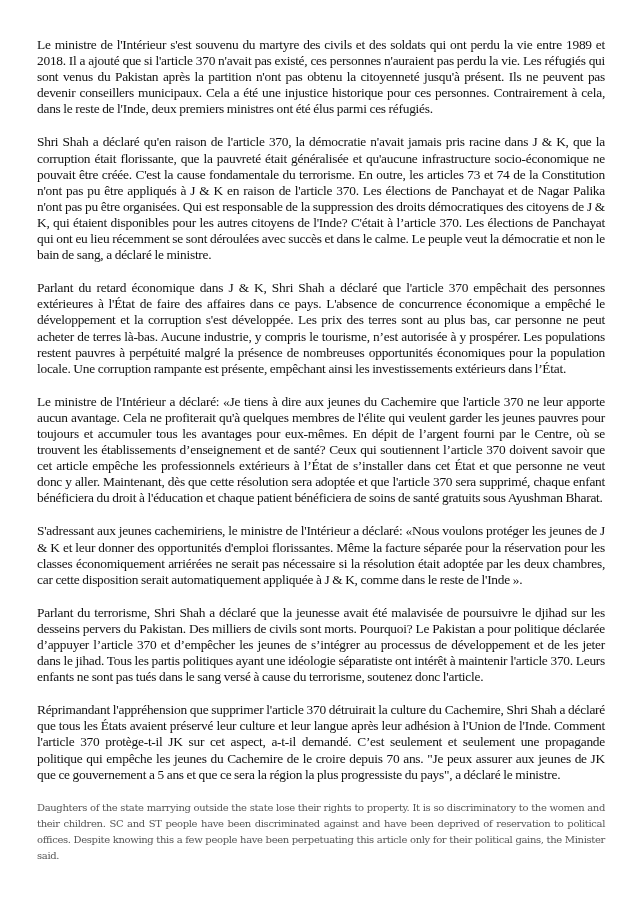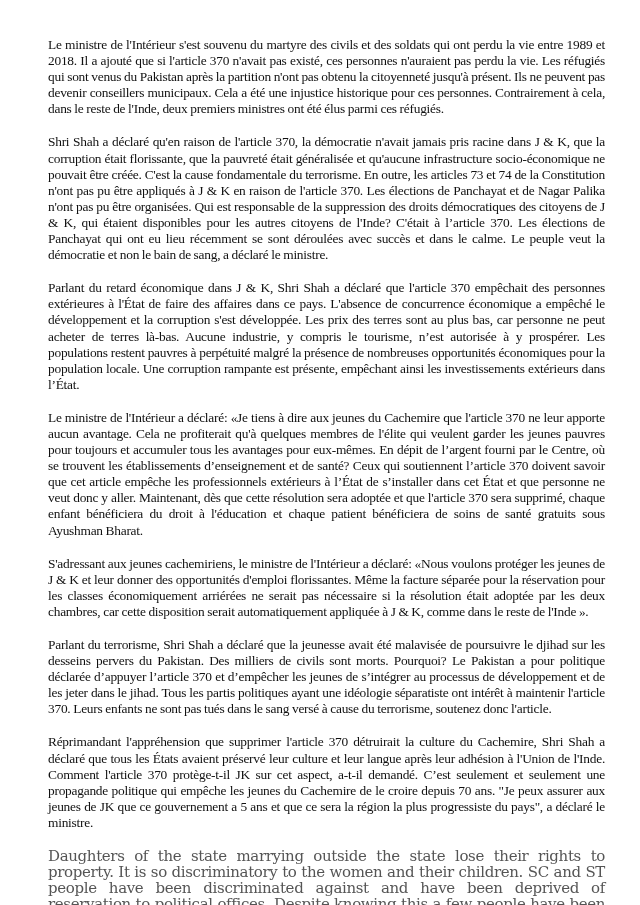--- a/index.html
+++ b/index.html
@@ -9,28 +9,28 @@
     left: 37px;
     top: 37px;
     width: 568px;
   }
   .para {
     font-family: "Liberation Serif", serif;
     font-size: 13.4px;
     line-height: 16.1px;
     color: #111111;
     text-align: justify;
-    margin: 0 0 17px 11px;
+    margin: 0 0 17px 0;
     letter-spacing: -0.25px;
     word-spacing: -0.3px;
   }
   .para.english {
     color: #555555;
     font-family: "DejaVu Serif", serif;
-    font-size: 15px;
+    font-size: 10px;
     line-height: 16.1px;
     letter-spacing: -0.35px;
     word-spacing: -0.5px;
     margin-top: 0;
   }
 </style>
 </head>
 <body>
 
 <div class="page">

